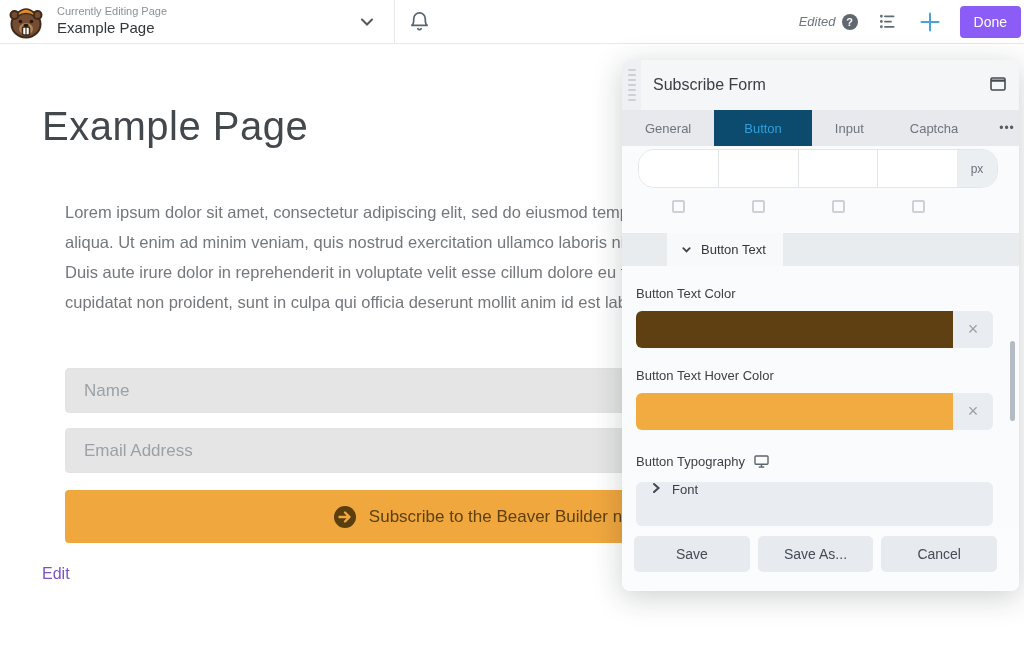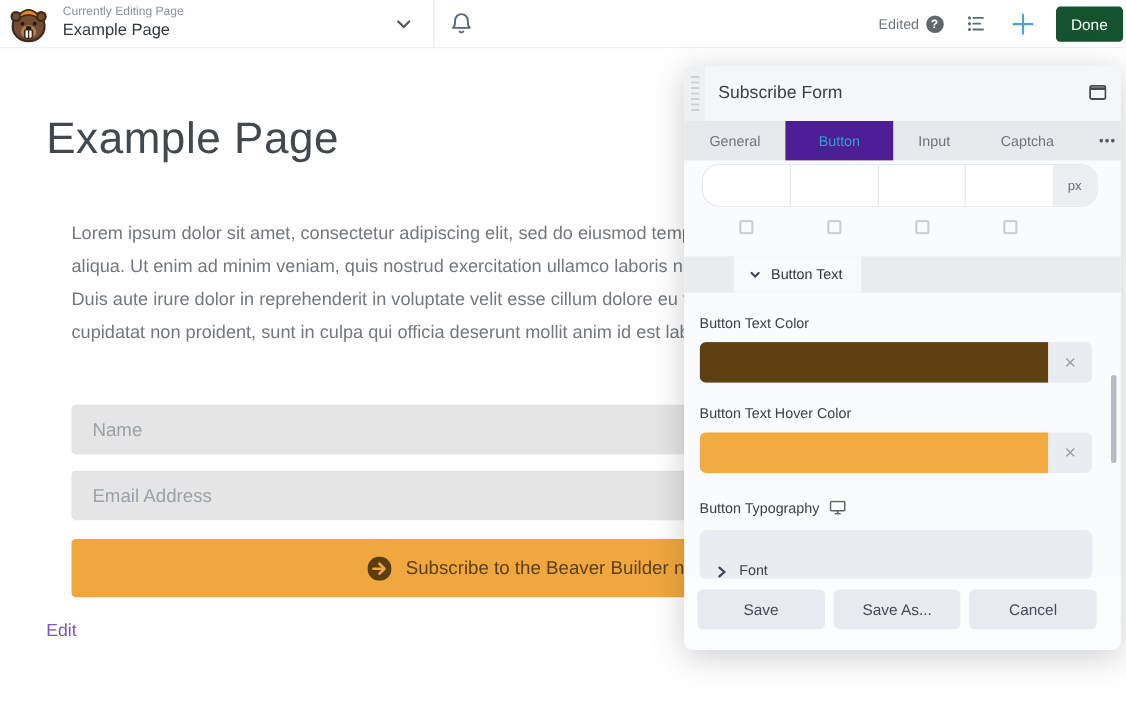--- a/index.html
+++ b/index.html
@@ -11,21 +11,21 @@
   .topbar { position:absolute; top:0; left:0; width:1024px; height:44px; background:#fff;
             border-bottom:1px solid #e6e8ea; display:flex; align-items:center; }
   .logo { position:absolute; left:8px; top:4px; width:36px; height:36px; }
   .page-info { position:absolute; left:57px; top:5px; line-height:1.2; }
   .kicker { font-size:11px; color:#8b9198; }
   .doc-title { font-size:15px; color:#32373c; margin-top:1px; }
   .tb-chevron { position:absolute; left:357px; top:12px; width:20px; height:20px; cursor:pointer; }
   .tb-divider { position:absolute; left:394px; top:0; width:1px; height:43px; background:#e6e8ea; }
   .tb-bell { position:absolute; left:408px; top:10px; width:23px; height:23px; cursor:pointer; }
   .topbar-right { position:absolute; right:3px; top:0; height:43px; display:flex; align-items:center; gap:18px; }
-  .edited { font-size:13px; color:#6f767d; }
+  .edited { font-size:13px; font-style:italic; color:#6f767d; }
   .help-dot { width:16px; height:16px; border-radius:50%; background:#61676e; color:#fff;
               font-size:11px; font-weight:bold; display:flex; align-items:center; justify-content:center; margin-left:-12px; }
   .icon-btn { width:24px; height:24px; display:flex; align-items:center; justify-content:center; cursor:pointer; }
   .btn { border:none; border-radius:4px; color:#fff; font-size:14px; padding:8px 14px; cursor:pointer;
          display:flex; align-items:center; gap:8px; font-family:inherit; }
 
   
   .canvas { position:absolute; top:44px; left:0; width:1024px; height:616px; background:#fff; }
   .page-heading { position:absolute; left:42px; top:60px; font-size:40px; font-weight:300;
                   letter-spacing:.5px; color:#43484d; white-space:nowrap; }
@@ -48,21 +48,21 @@
            border-radius:8px; box-shadow:0 6px 30px rgba(30,35,40,.22); overflow:hidden; }
   .panel-header { position:relative; height:50px; background:#f5f6f8; display:flex; align-items:center; }
   .drag-strip { position:absolute; left:0; top:0; width:19px; height:50px; background:#eef0f3;
                 display:flex; flex-direction:column; align-items:center; justify-content:center; gap:3px; cursor:grab; }
   .drag-strip i { display:block; width:8px; height:2px; background:#ccd1d6; border-radius:1px; }
   .panel-title { margin-left:31px; font-size:16px; color:#393f45; }
   .win-icon { position:absolute; right:13px; top:17px; width:16px; height:14px; cursor:pointer; }
 
   .tabs { height:36px; background:#e7e9ed; display:flex; align-items:stretch; font-size:13px; color:#6e757d; }
   .tab { display:flex; align-items:center; padding:0 23px; cursor:pointer; }
-  .tab.active { background:#4c1d95; color:#2f9fd8; padding:0 30px; }
+  .tab.active { background:#0c4a6e; color:#2f9fd8; padding:0 30px; }
   .tab.more { margin-left:auto; padding:0 18px; letter-spacing:1px; font-size:12px; color:#555c63; }
 
   .panel-body { position:relative; height:383px; background:#fafbfc; overflow:hidden; }
   .dim-group { display:flex; margin:3px 21px 0 16px; height:39px; border:1px solid #e3e6ea;
                border-radius:16px; overflow:hidden; background:#fff; }
   .dim-cell { flex:1; background:#fff; border-right:1px solid #e1e4e8; cursor:text; }
   .dim-unit { width:40px; background:#eceff2; display:flex; align-items:center; justify-content:center;
               font-size:12px; color:#6b7280; }
   .dim-icons { display:flex; margin:8px 21px 0 16px; height:20px; }
   .dim-icons .slot { flex:1; display:flex; align-items:center; justify-content:center; }
@@ -74,21 +74,21 @@
                  gap:9px; padding-left:14px;margin-left:45px; }
   .section-tab span { font-size:13px; color:#32383e; }
 
   .section-content { padding:0 26px 0 14px; }
   .ctl-label { font-size:13px; color:#3c4248; margin-top:20px; display:flex; align-items:center; gap:9px; }
   .color-row { margin-top:10px; height:37px; display:flex; border-radius:6px; overflow:hidden; }
   .swatch { flex:1; cursor:pointer; }
   .x-btn { width:40px; background:#e9ecf0; display:flex; align-items:center; justify-content:center;
            font-size:18px; color:#98a1ad; cursor:pointer; }
   .expander { margin-top:13px; height:44px; background:#e9ecf0; border-radius:6px; display:flex;
-              align-items:flex-end; gap:11px; padding-left:15px; cursor:pointer; }
+              align-items:flex-start; gap:11px; padding-left:15px; cursor:pointer; }
   .expander span { font-size:13px; color:#3c4248; }
 
   .scroll-thumb { position:absolute; right:4px; top:195px; width:5px; height:80px;
                   background:#b5bbc3; border-radius:3px; cursor:pointer; }
 
   .panel-footer { position:absolute; left:0; bottom:0; width:100%; height:62px; background:#fbfcfd;
                   display:flex; gap:8px; padding:7px 22px 0 12px; }
   .footer-btn { flex:1; height:36px; background:#e7eaee; border:none; border-radius:5px;
                 font-size:14px; color:#454c55; cursor:pointer; font-family:inherit; }
 </style>
@@ -135,21 +135,21 @@
           <line x1="9" y1="18" x2="19" y2="18"></line>
             <circle cx="5" cy="18" r="0.6" fill="#5f6a75"></circle>
         </svg>
       </span>
       <span class="icon-btn">
         <svg viewBox="0 0 24 24" width="24" height="24" fill="none" stroke="#4aa2d8" stroke-width="2" stroke-linecap="round">
           <line x1="12" y1="3.5" x2="12" y2="20.5"></line>
             <line x1="3.5" y1="12" x2="20.5" y2="12"></line>
         </svg>
       </span>
-      <button class="btn" style="background-color: #14532d;">
+      <button class="btn" style="background-color: #8b5cf6;">
         <span>Done</span>
       </button>
     </div>
   </header>
 
   <main class="canvas">
     <h1 class="page-heading">Example Page</h1>
 
     <div class="paragraph">
       <div>Lorem ipsum dolor sit amet, consectetur adipiscing elit, sed do eiusmod tempor incididunt ut labore et dolore magna</div>

